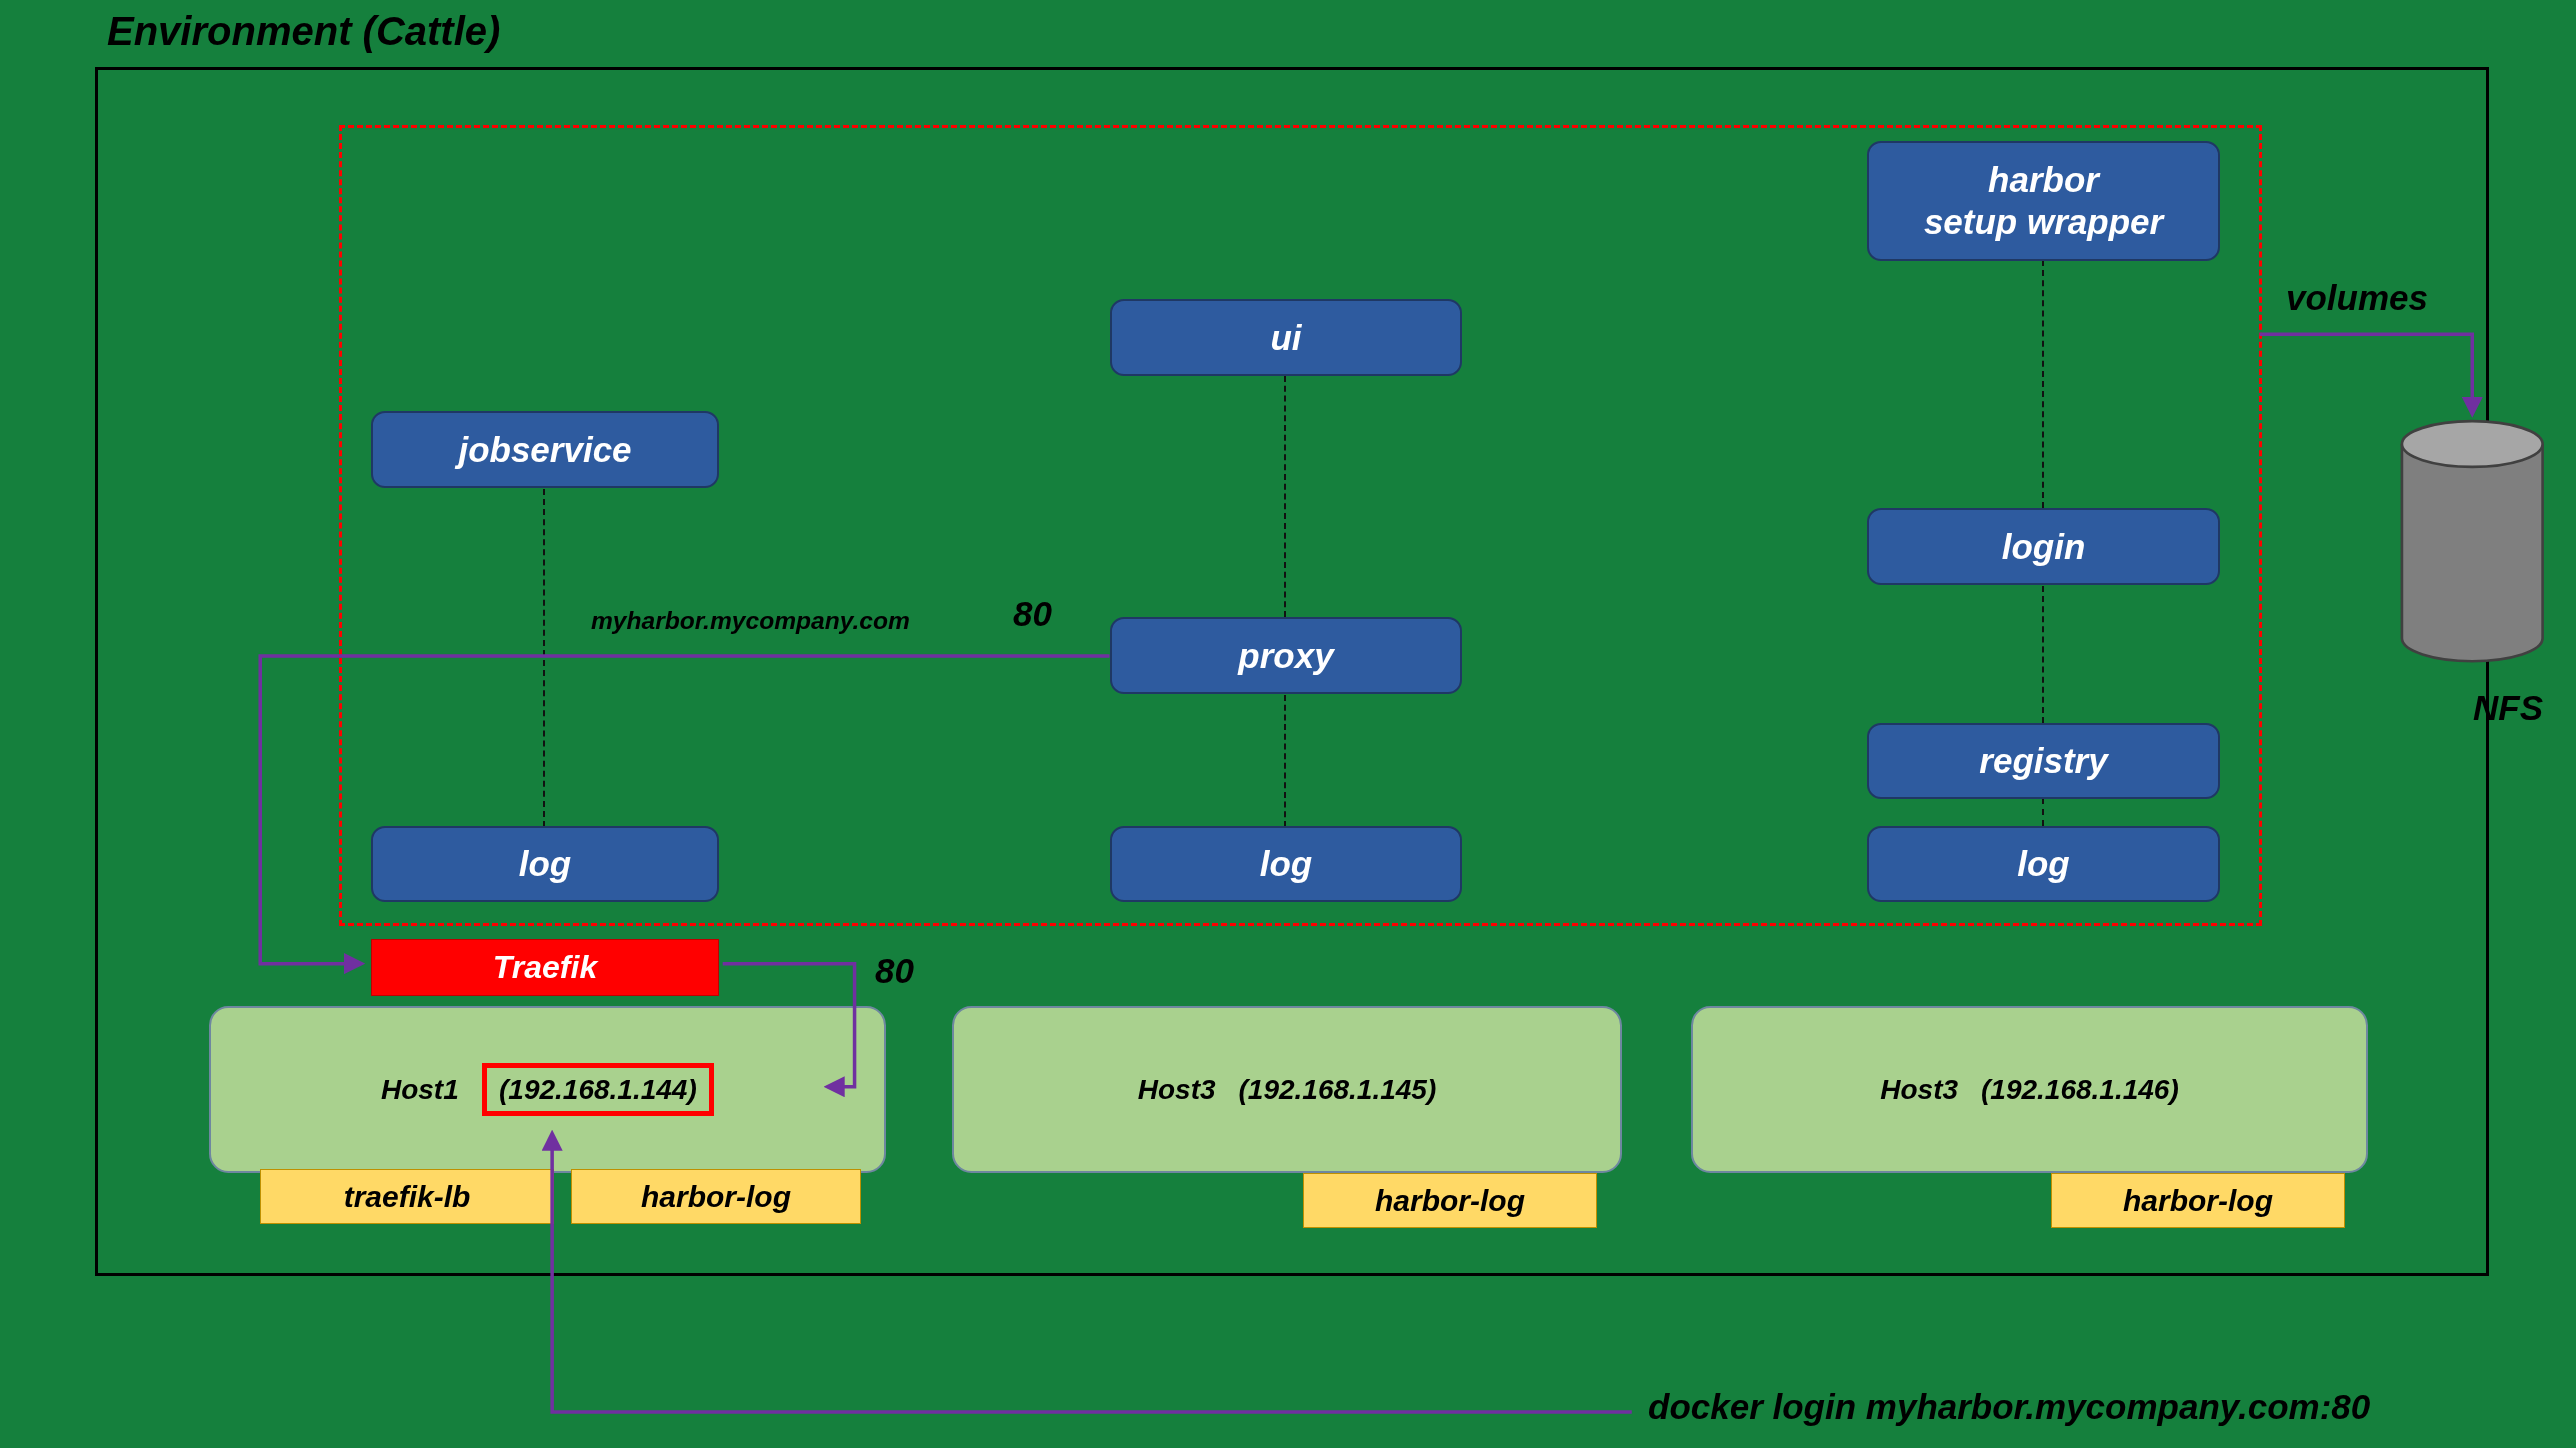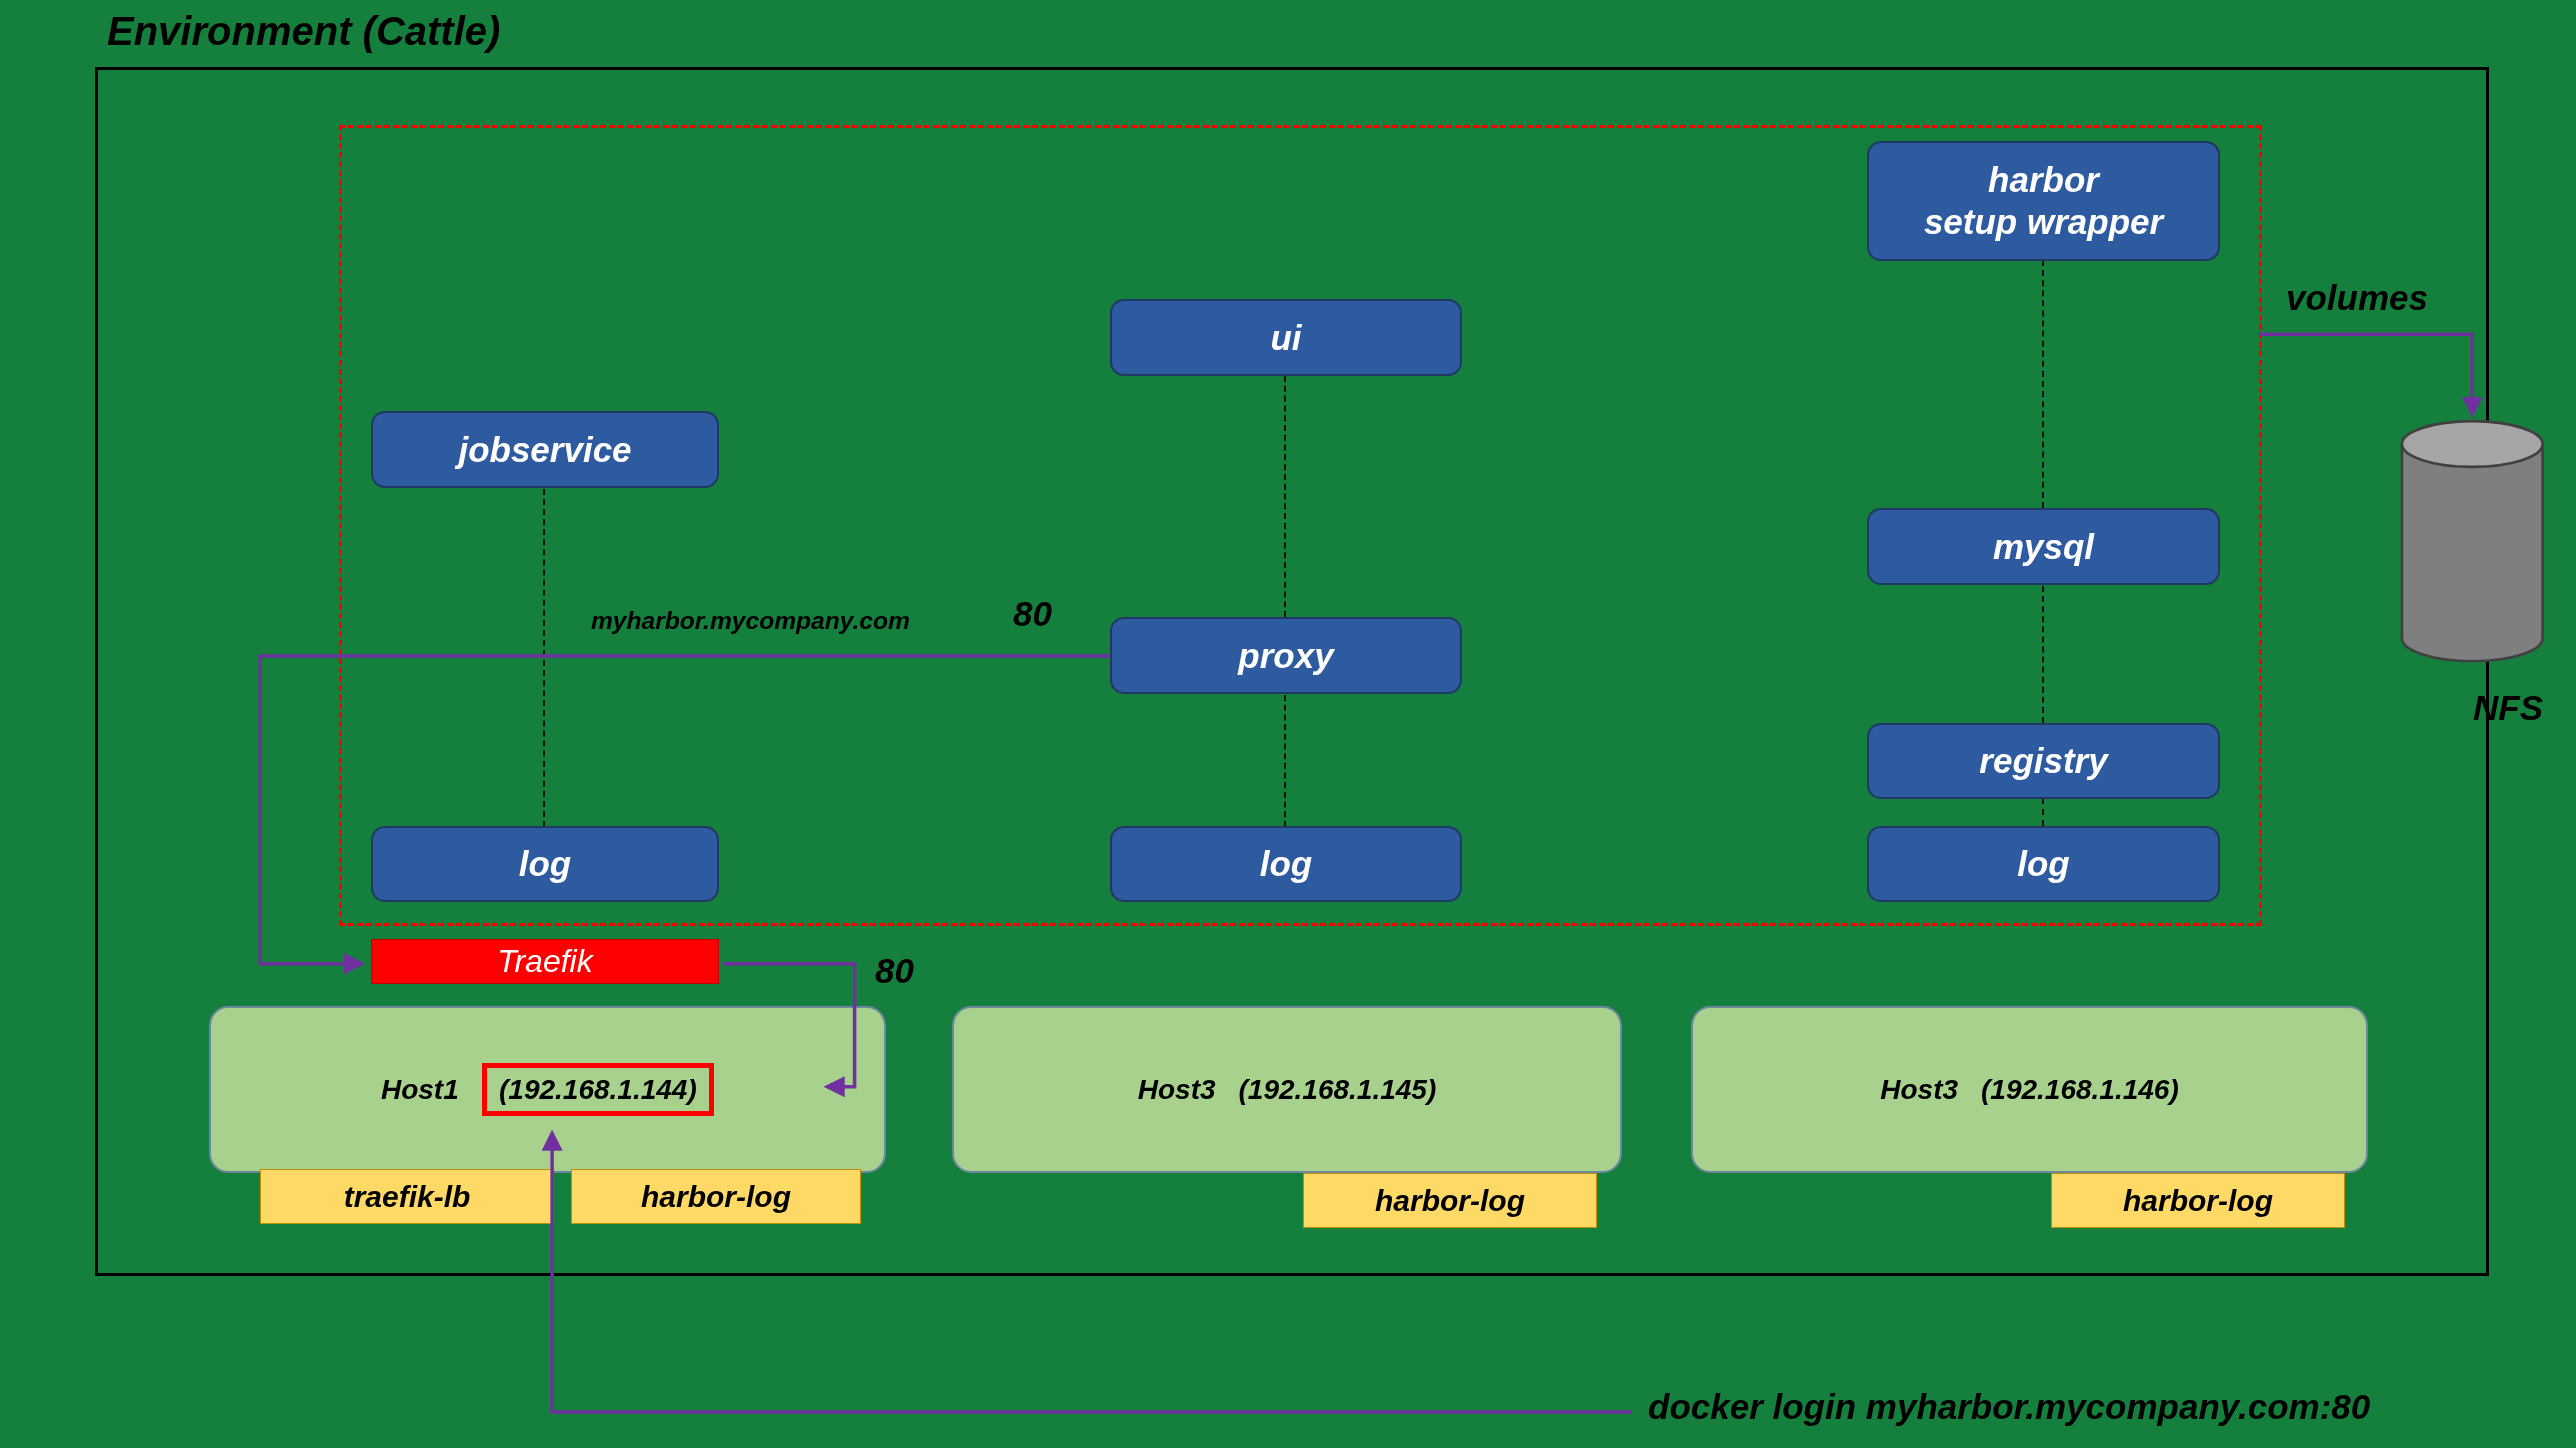--- a/index.html
+++ b/index.html
@@ -36,23 +36,23 @@
     display:flex;align-items:center;justify-content:center;
     text-align:center;white-space:pre-line;line-height:1.2;
     box-sizing:border-box;
   }
 
   .dash{
     width:0;border-left:2.6px dashed #111;
   }
 
   .traefik{
-    left:371px;top:939px;width:348px;height:45px;
+    left:371px;top:939px;width:348px;height:57px;
     background:#FF0000;border:1.8px solid #C00000;
-    color:#fff;font-weight:normal;font-style:italic;font-size:32px;
+    color:#fff;font-weight:bold;font-style:italic;font-size:32px;
     display:flex;align-items:center;justify-content:center;
     box-sizing:border-box;
   }
 
   .host{
     background:#A9D18E;
     border:2.6px solid #6E87A0;
     border-radius:19.3px;
     display:flex;align-items:center;justify-content:center;
     box-sizing:border-box;
@@ -97,21 +97,21 @@
   <div class="abs dash" style="left:1284px;top:695px;height:132px;"></div>
   <div class="abs dash" style="left:2042px;top:260px;height:248px;"></div>
   <div class="abs dash" style="left:2042px;top:586px;height:137px;"></div>
   <div class="abs dash" style="left:2042px;top:798px;height:28px;"></div>
 
   <div class="abs svc" style="left:1110px;top:299px;width:352px;height:77px;">ui</div>
   <div class="abs svc" style="left:371px;top:411px;width:348px;height:77px;">jobservice</div>
   <div class="abs svc" style="left:1110px;top:617px;width:352px;height:77px;">proxy</div>
   <div class="abs svc" style="left:1867px;top:141px;width:353px;height:120px;">harbor
 setup wrapper</div>
-  <div class="abs svc" style="left:1867px;top:508px;width:353px;height:77px;">mysql</div>
+  <div class="abs svc" style="left:1867px;top:508px;width:353px;height:77px;">login</div>
   <div class="abs svc" style="left:1867px;top:723px;width:353px;height:76px;">registry</div>
   <div class="abs svc" style="left:371px;top:826px;width:348px;height:76px;">log</div>
   <div class="abs svc" style="left:1110px;top:826px;width:352px;height:76px;">log</div>
   <div class="abs svc" style="left:1867px;top:826px;width:353px;height:76px;">log</div>
 
   <div class="abs traefik">Traefik</div>
 
   <div class="abs host" style="left:209px;top:1006px;width:677px;height:167px;">
     <div class="host-label">
       <span>Host1</span>

